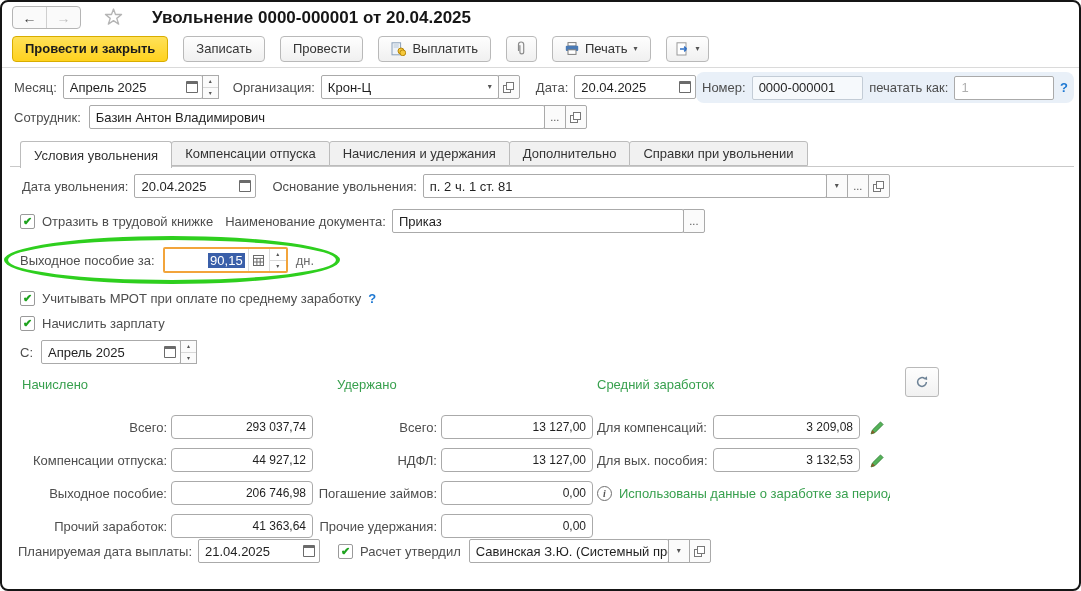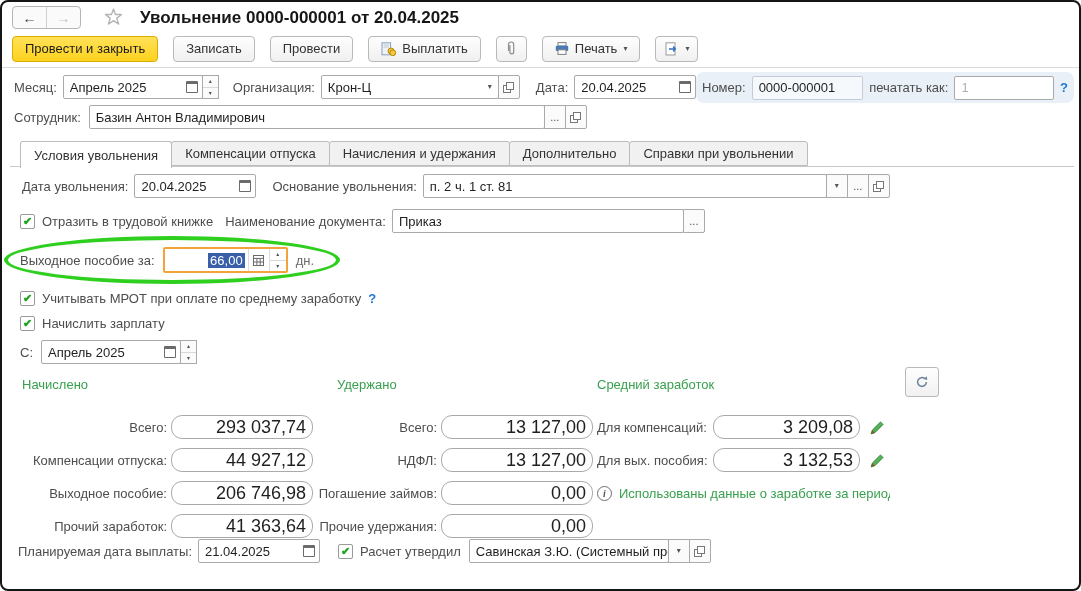--- a/index.html
+++ b/index.html
@@ -8,28 +8,28 @@
           border:2px solid #151515;border-radius:8px;background:#fff;overflow:hidden;}
   .abs{position:absolute;}
 
   
   .title-row{left:10px;top:4px;display:flex;align-items:center;gap:9px;}
   .navgroup{display:flex;border:1px solid #b5b5b5;border-radius:4px;overflow:hidden;background:#fafafa;}
   .navbtn{width:33px;height:21px;display:flex;align-items:center;justify-content:center;
           font-size:14px;color:#3c3c3c;cursor:default;}
   .navbtn.fwd{border-left:1px solid #cfcfcf;color:#bdbdbd;}
   .star{display:flex;align-items:center;margin-left:14px;}
-  .title{font-size:17px;font-weight:bold;color:#161616;white-space:nowrap;margin-left:8px;}
+  .title{font-size:17px;font-weight:bold;color:#161616;white-space:nowrap;margin-left:20px;}
 
   
   .toolbar{left:10px;top:33px;display:flex;align-items:center;gap:15px;height:27px;}
   .btn{height:26px;box-sizing:border-box;display:inline-flex;align-items:center;gap:6px;
        padding:0 12px;background:linear-gradient(#fefefe,#f0f0f0);
        border:1px solid #b9b9b9;border-radius:4px;font-size:13px;color:#333;white-space:nowrap;}
-  .btn-primary{background:linear-gradient(#ffe159,#ffd21e);border-color:#d8ad00;font-weight:normal;color:#1b1b1b;}
+  .btn-primary{background:linear-gradient(#ffe159,#ffd21e);border-color:#d8ad00;font-weight:bold;color:#1b1b1b;}
   .btn-ic{padding:0 8px;}
   .caret{font-size:8px;color:#555;line-height:1;}
   .hr1{left:0;top:65px;width:1081px;height:1px;background:#dadada;}
 
   
   .row{display:flex;align-items:center;}
   .lbl{font-size:13px;color:#4d4d4d;white-space:nowrap;}
   .field{height:24px;box-sizing:border-box;border:1px solid #aaa;border-radius:2px;background:#fff;
          display:flex;align-items:center;padding-left:6px;font-size:13px;color:#1f1f1f;}
   .field .txt{flex:1;white-space:nowrap;overflow:hidden;}
@@ -83,22 +83,22 @@
   .numwrap .spin{border:none;border-left:1px solid #dcdcdc;margin:0;height:auto;width:17px;background:#fff;}
 
   
   .sect{top:375px;font-size:13px;color:#38a04e;white-space:nowrap;}
   .refresh{left:903px;top:365px;width:34px;height:30px;box-sizing:border-box;border:1px solid #b9b9b9;
            border-radius:3px;background:linear-gradient(#fefefe,#f1f1f1);display:flex;align-items:center;justify-content:center;}
   .grid{left:10px;top:400px;display:grid;grid-template-columns:155px 142px 120px 152px 112px 147px 26px;
         column-gap:4px;row-gap:9px;grid-auto-rows:24px;margin-top:13px;}
   .glbl{font-size:13px;color:#4d4d4d;display:flex;align-items:center;justify-content:flex-end;white-space:nowrap;}
   .glbl.left{justify-content:flex-start;}
-  .gfield{box-sizing:border-box;border:1px solid #aaa;border-radius:11px;background:#fff;display:flex;
-          align-items:center;justify-content:flex-end;padding:0 6px;font-size:18px;color:#1f1f1f;}
+  .gfield{box-sizing:border-box;border:1px solid #aaa;border-radius:4px;background:#fff;display:flex;
+          align-items:center;justify-content:flex-end;padding:0 6px;font-size:12px;color:#1f1f1f;}
   .gcell{display:flex;align-items:center;justify-content:center;}
   .inforow{grid-column:5 / -1;display:flex;align-items:center;gap:7px;color:#38a04e;font-size:13px;
            white-space:nowrap;overflow:hidden;}
   .info-ic{width:15px;height:15px;box-sizing:border-box;border:1px solid #707070;border-radius:50%;flex:none;
            display:flex;align-items:center;justify-content:center;font-size:10px;color:#555;
            font-family:"Liberation Serif",serif;font-style:italic;font-weight:bold;}
 
   
   .footer{left:16px;top:537px;}
 </style>
@@ -276,21 +276,21 @@
     <div class="abtn last">
         <span>...</span>
       </div>
   </div>
 
   <div class="abs ellipse"></div>
   <div class="abs row r-sever">
     <span class="lbl">Выходное пособие за:</span>
     <div class="numwrap" style="margin-left:8px;">
       <div class="numval">
-        <span class="sel">66,00</span>
+        <span class="sel">90,15</span>
       </div>
       <div class="calcbtn">
         <svg width="11" height="11" viewBox="0 0 11 11">
           <rect x="0.5" y="0.5" width="10" height="10" fill="#ffffff" stroke="#6b6b6b"></rect>
           <path d="M0.5 3.4 H10.5 M3.9 3.4 V10.5 M7.2 3.4 V10.5 M0.5 7 H10.5" stroke="#6b6b6b" fill="none"></path>
         </svg>
       </div>
       <div class="spin">
         <span>▴</span>
         <span>▾</span>

